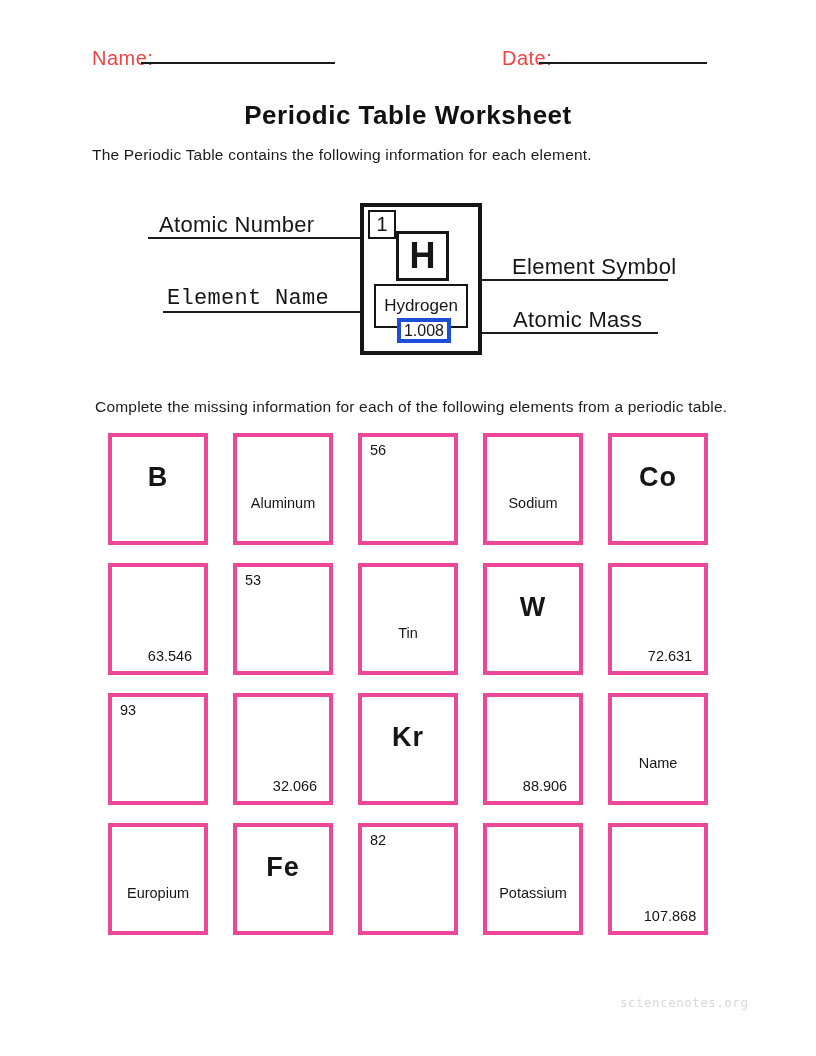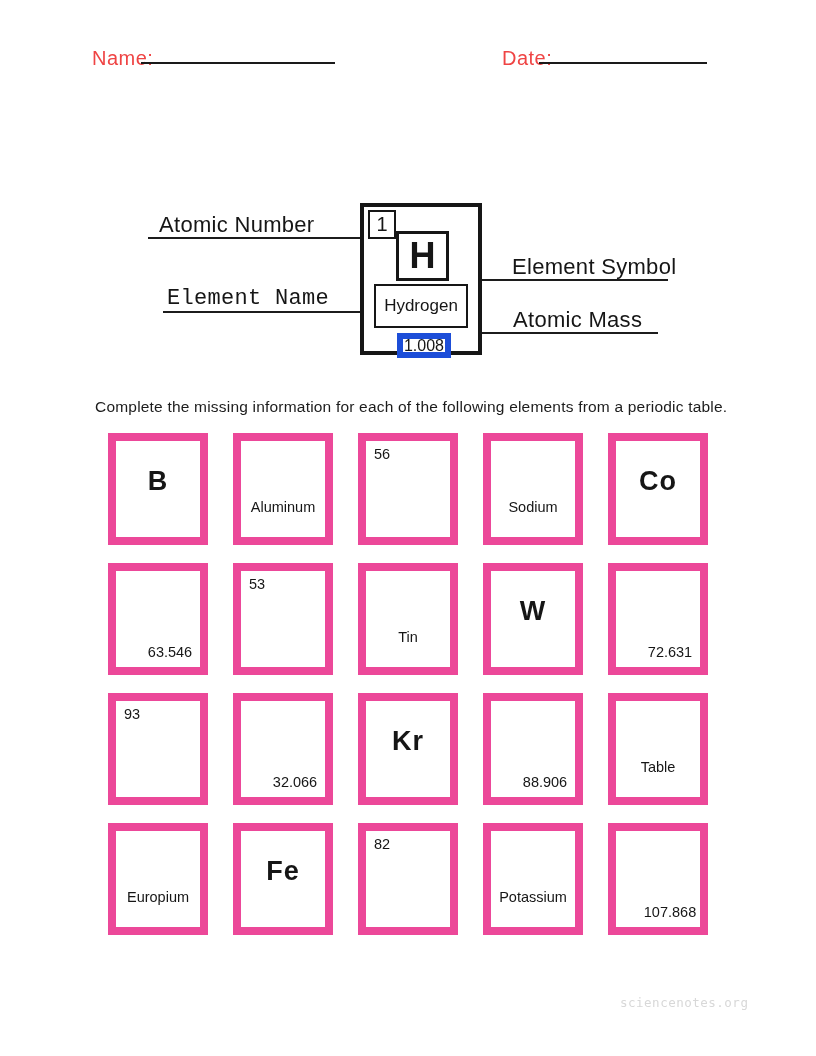--- a/index.html
+++ b/index.html
@@ -46,36 +46,36 @@
     box-sizing: border-box;
     background: #ffffff;
     display: flex;
     align-items: center;
     justify-content: center;
     color: #161616;
   }
   .ex-number { left: 368px; top: 210px; width: 28px;  height: 29px; border: 2px solid #161616; font-size: 20px; }
   .ex-symbol { left: 396px; top: 231px; width: 53px;  height: 50px; border: 3px solid #161616; font-size: 36px; font-weight: bold; }
   .ex-name   { left: 374px; top: 284px; width: 94px;  height: 44px; border: 2px solid #161616; font-size: 17px; }
-  .ex-mass   { left: 397px; top: 333px; width: 54px;  height: 25px; border: 6px solid #1d4ed8; font-size: 16px; }
+  .ex-mass   { left: 397px; top: 318px; width: 54px;  height: 25px; border: 4px solid #1d4ed8; font-size: 16px; }
 
   .callout-line { height: 2px; background: #1c1c1c; }
   .callout-label { font-size: 22px; letter-spacing: 0.3px; color: #161616; white-space: nowrap; }
 
   
   .grid {
     left: 108px; top: 433px;
     display: grid;
     grid-template-columns: repeat(5, 100px);
     gap: 18px 25px;
   }
   .cell {
     position: relative;
     width: 100px; height: 112px;
-    border: 8px solid #ec4899;
+    border: 4px solid #ec4899;
     box-sizing: border-box;
     background: #ffffff;
   }
   .cell .symbol {
     position: absolute; left: 0; right: 0; top: 27px;
     text-align: center;
     font-size: 27px; font-weight: bold;
     letter-spacing: 1px;
     line-height: 1;
   }
@@ -111,21 +111,23 @@
 <body>
 
 <div class="page">
 
   <span class="abs hdr-label" style="left:92px; top:47px;">Name:</span>
   <div class="abs hdr-line" style="left:141px; top:62px; width:194px;"></div>
 
   <span class="abs hdr-label" style="left:502px; top:47px;">Date:</span>
   <div class="abs hdr-line" style="left:539px; top:62px; width:168px;"></div>
 
-
+  <div class="abs title">Periodic Table Worksheet</div>
+
+  <div class="abs para" style="left:92px; top:146px;">The Periodic Table contains the following information for each element.</div>
 
   <div class="abs ex-outer"></div>
 
   <div class="abs ex-inner ex-number">
     <span>1</span>
   </div>
   <div class="abs ex-inner ex-symbol">
     <span>H</span>
   </div>
   <div class="abs ex-inner ex-name">
@@ -184,21 +186,21 @@
       <div class="cell">
         <span class="mass">32.066</span>
       </div>
       <div class="cell">
         <span class="symbol">Kr</span>
       </div>
       <div class="cell">
         <span class="mass">88.906</span>
       </div>
       <div class="cell">
-        <span class="name">Table</span>
+        <span class="name">Name</span>
       </div>
       <div class="cell">
         <span class="name">Europium</span>
       </div>
       <div class="cell">
         <span class="symbol">Fe</span>
       </div>
       <div class="cell">
         <span class="number">82</span>
       </div>

